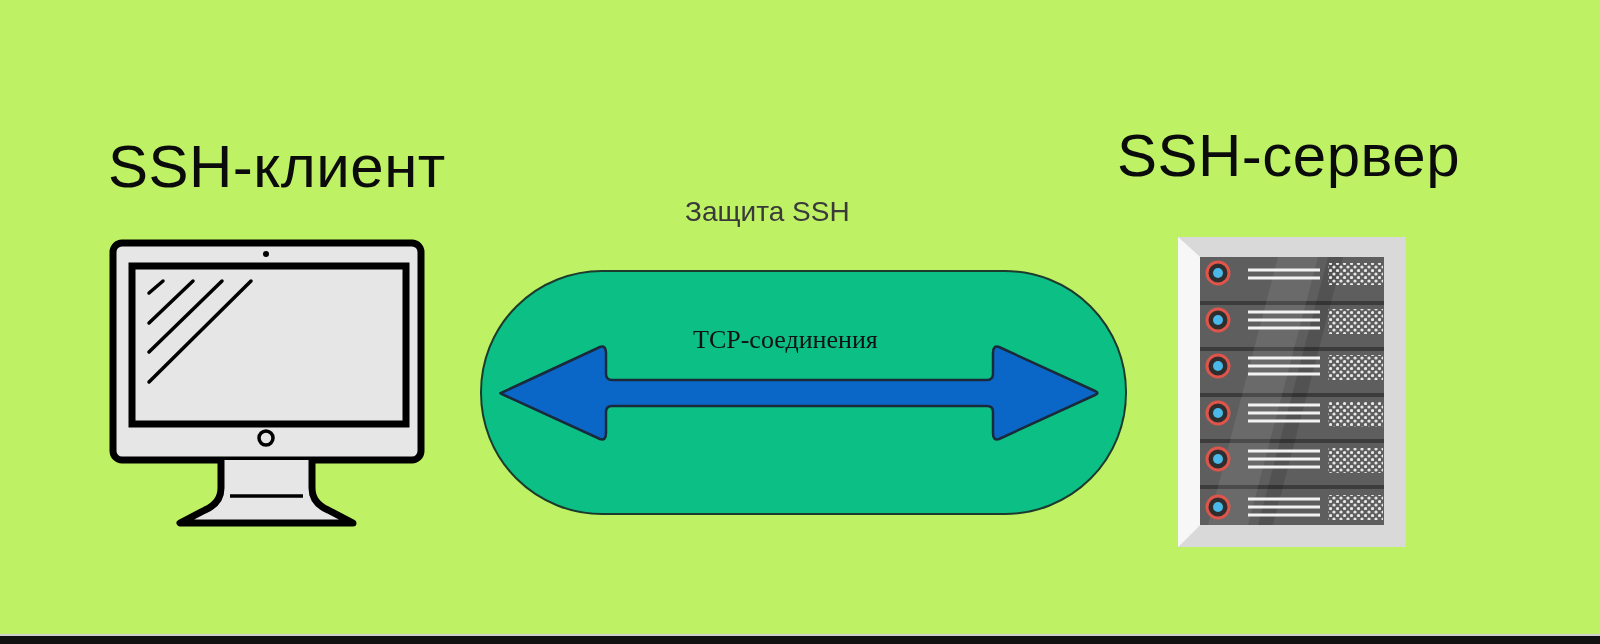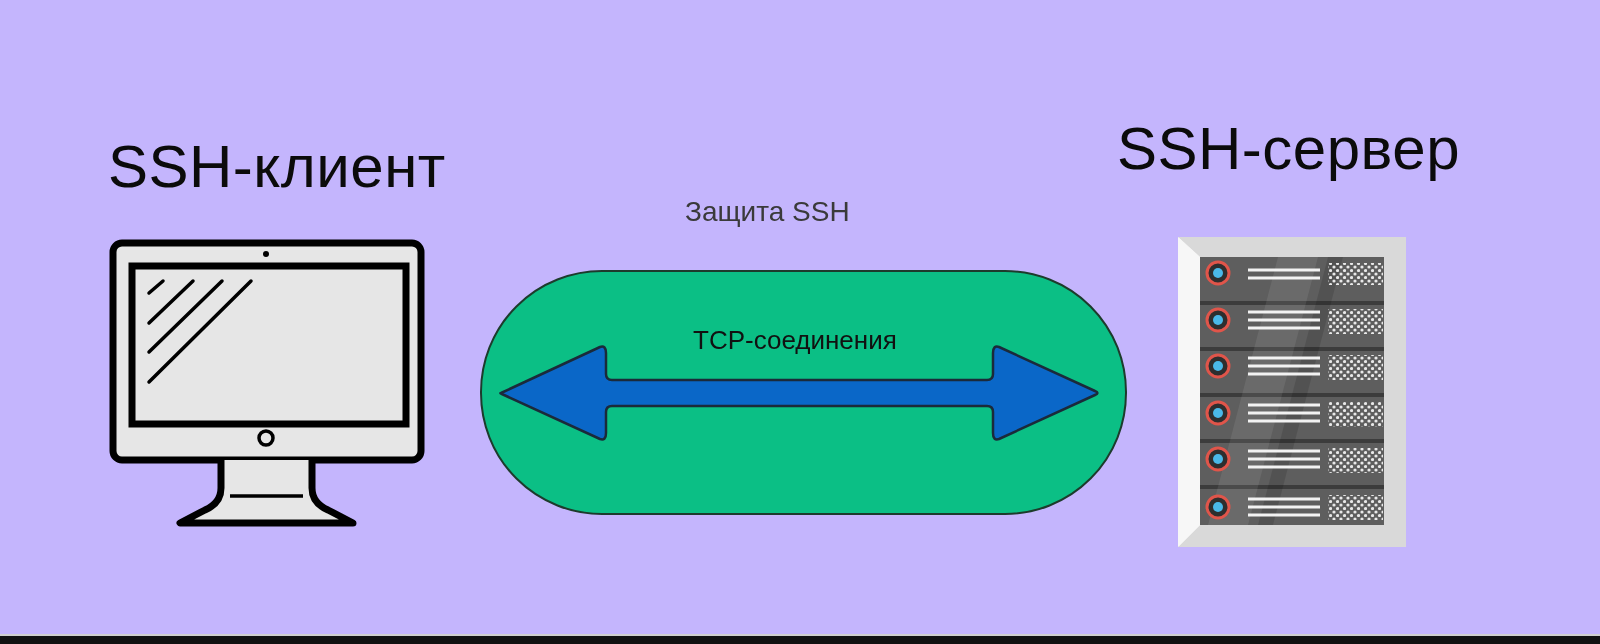--- a/index.html
+++ b/index.html
@@ -2,33 +2,33 @@
 <html><head>
   <meta charset="utf-8">
   <style>
     html, body { margin: 0; padding: 0; }
     body {
       width: 1600px; height: 644px; overflow: hidden;
       background: #e6e6e6;
       font-family: "Liberation Sans", sans-serif;
       position: relative;
     }
-    .stage { position: absolute; left: 0; top: 0; width: 1600px; height: 634px; background: #c4b5fd; }
+    .stage { position: absolute; left: 0; top: 0; width: 1600px; height: 634px; background: #bef264; }
     .bottom-bar { position: absolute; left: 0; top: 634px; width: 1600px; height: 10px; background: #111; border-top: 2px solid #cfcfcf; box-sizing: border-box; }
     .label-big {
       position: absolute; font-size: 60px; color: #0b0b0b; letter-spacing: 0.5px; white-space: nowrap;
       line-height: 1;
     }
     #client-title { left: 108px; top: 137px; }
-    #server-title { left: 1117px; top: 119px; }
+    #server-title { left: 1117px; top: 126px; }
     #protect-label {
       position: absolute; left: 685px; top: 198px; font-size: 28px; color: #3a3a3a; white-space: nowrap; line-height: 1;
     }
     #tcp-label {
-      position: absolute; left: 693px; top: 327px; font-size: 26px; color: #111; white-space: nowrap; line-height: 1;
+      position: absolute; left: 693px; top: 327px; font-size: 26px; color: #111; white-space: nowrap; line-height: 1; font-family: Liberation Serif, serif;
     }
     svg { position: absolute; }
   </style>
 </head>
 <body>
 
 <div class="stage">
 
   <div id="client-title" class="label-big">SSH-клиент</div>
   <div id="server-title" class="label-big">SSH-сервер</div>

